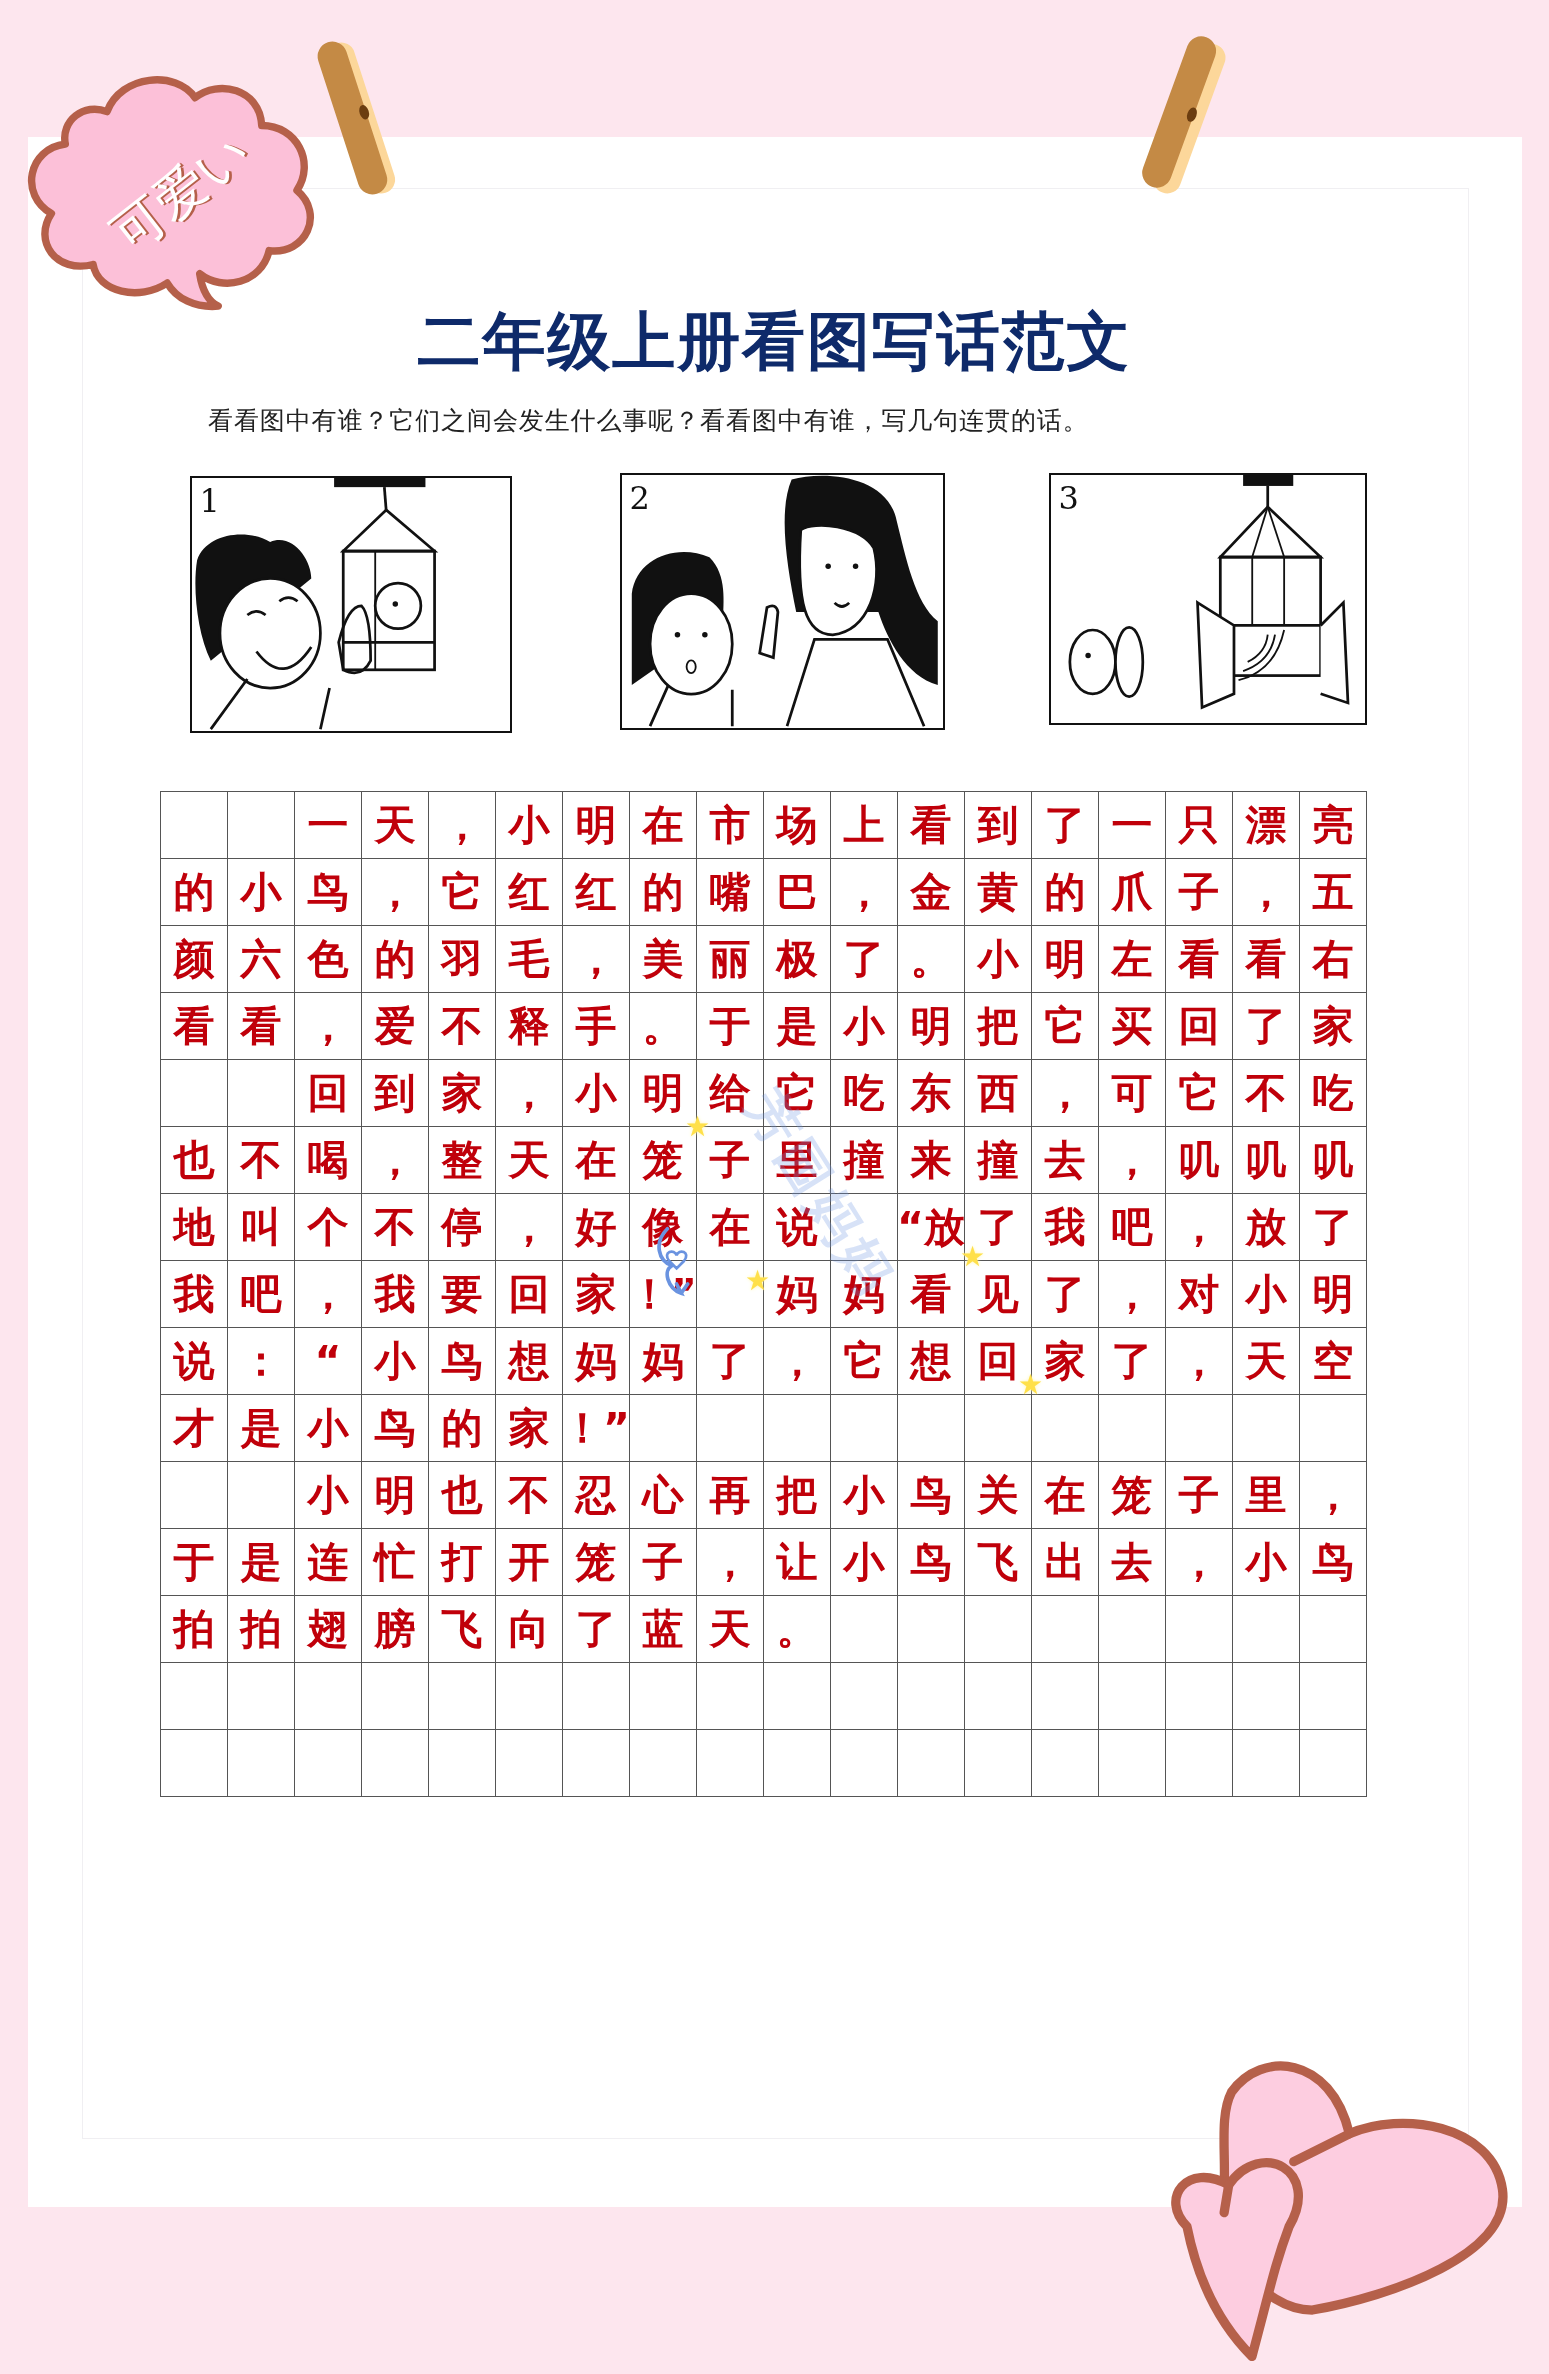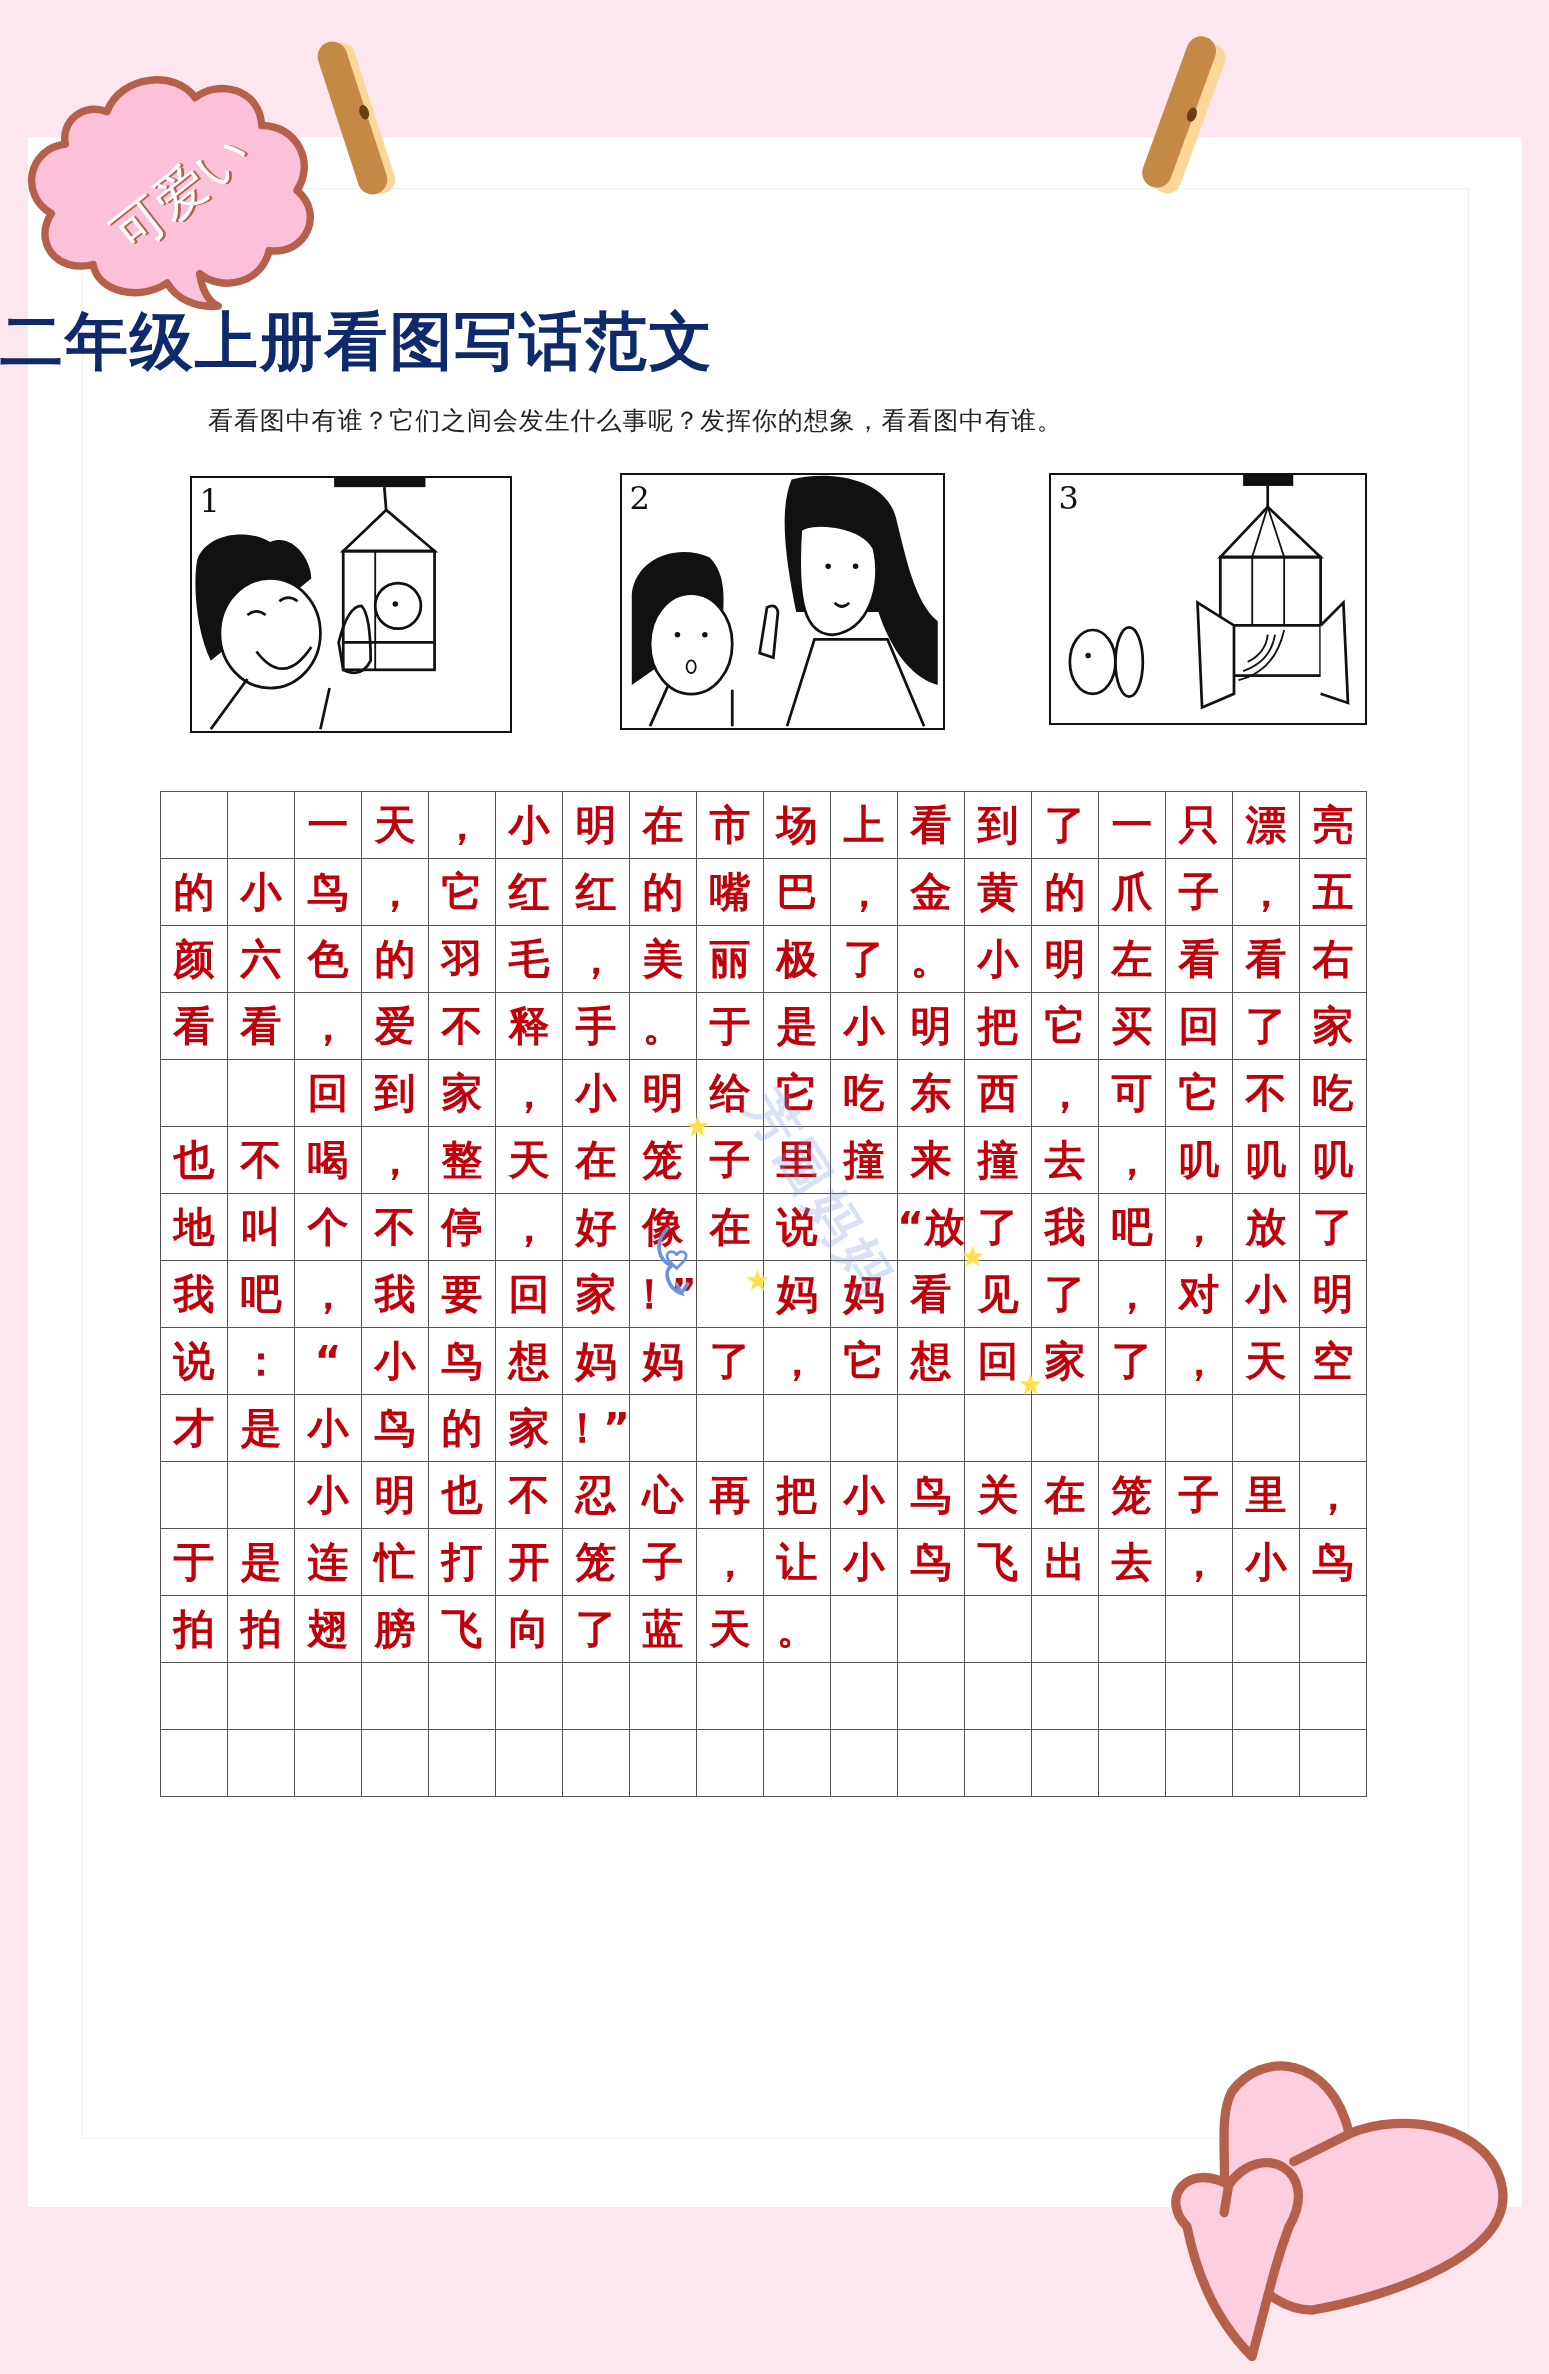--- a/index.html
+++ b/index.html
@@ -10,21 +10,21 @@
   }
   .paper {
     position:absolute; left:28px; top:137px; width:1494px; height:2070px;
     background:#ffffff;
   }
   .inner-border {
     position:absolute; left:82px; top:188px; width:1387px; height:1951px;
     border:1.9px solid #f0eff2; box-sizing:border-box;
   }
   .title {
-    position:absolute; left:0; width:1549px; top:299px; 
+    position:absolute; left:0; width:1549px; top:299px; text-align:center;
     font-size:63px; font-weight:bold; color:#0e2a6a; letter-spacing:1.9px;
     font-family:"DejaVu Sans", sans-serif;
   }
   .subtitle {
     position:absolute; left:208px; top:404px; font-size:25px; color:#222;
     font-family:"DejaVu Serif", serif; letter-spacing:0.9px; white-space:nowrap;
   }
   .panel {
     position:absolute; border:2.8px solid #111; background:#fff; box-sizing:border-box; overflow:hidden;
   }
@@ -74,21 +74,21 @@
 </svg>
 
 <div class="deco" style="left:18.6px;top:56px;width:315px;height:278px;">
   <svg width="315" height="278" viewBox="0 0 340 300" style="position:absolute;left:0;top:0">
     <path d="M95 60 C110 20 170 15 190 45 C215 25 260 35 262 75 C300 75 320 115 300 145 C330 170 310 215 270 210 C262 245 220 255 195 235 C198 255 205 265 215 270 C190 272 170 262 160 245 C130 265 85 255 80 225 C40 235 15 200 35 170 C0 150 10 100 50 95 C45 70 70 50 95 60 Z" fill="#fcc0d8" stroke="#b5604a" stroke-width="8" stroke-linejoin="round"></path>
   </svg>
   <div style="position:absolute;left:51px;top:102px;width:223px;text-align:center;transform:rotate(-38deg);font-size:52px;color:#ffffff;text-shadow:1.9px 1.9px 0 #b5604a;font-family:'DejaVu Sans',sans-serif;">可爱い</div>
 </div>
 
 <div class="title">二年级上册看图写话范文</div>
-<div class="subtitle">看看图中有谁？它们之间会发生什么事呢？发挥你的想象，看看图中有谁。</div>
+<div class="subtitle">看看图中有谁？它们之间会发生什么事呢？看看图中有谁，写几句连贯的话。</div>
 
 <div class="panel" style="left:190px;top:476px;width:322px;height:257px;">
   <span class="num">1</span>
   <svg viewBox="0 0 347 277">
     <path d="M5 90 C15 60 60 55 85 70 C110 60 130 90 130 110 L20 200 C5 170 0 120 5 90Z" fill="#111"></path>
     <ellipse cx="85" cy="170" rx="55" ry="60" fill="#fff" stroke="#111" stroke-width="3"></ellipse>
     <path d="M60 150 q10 -8 20 0 M95 135 q10 -8 20 0" stroke="#111" stroke-width="3" fill="none"></path>
     <path d="M70 190 q30 40 60 -5" stroke="#111" stroke-width="3" fill="none"></path>
     <path d="M20 275 L60 220 M140 275 L150 230" stroke="#111" stroke-width="3"></path>
     <path d="M160 180 q10 -40 25 -40 q10 10 10 60 q-10 20 -30 10 Z" fill="#fff" stroke="#111" stroke-width="3"></path>

